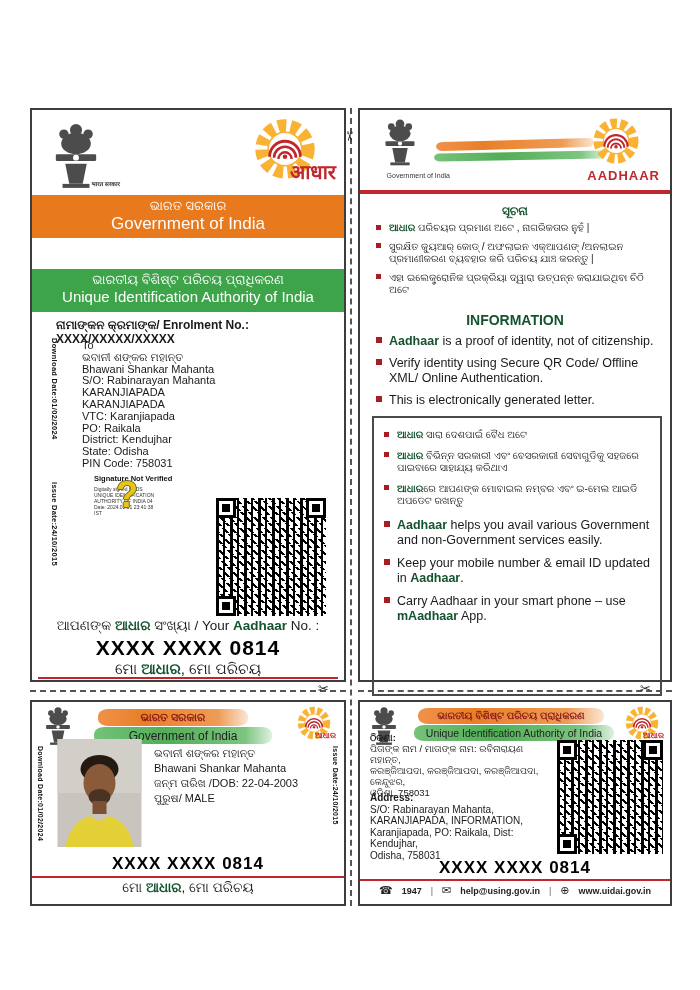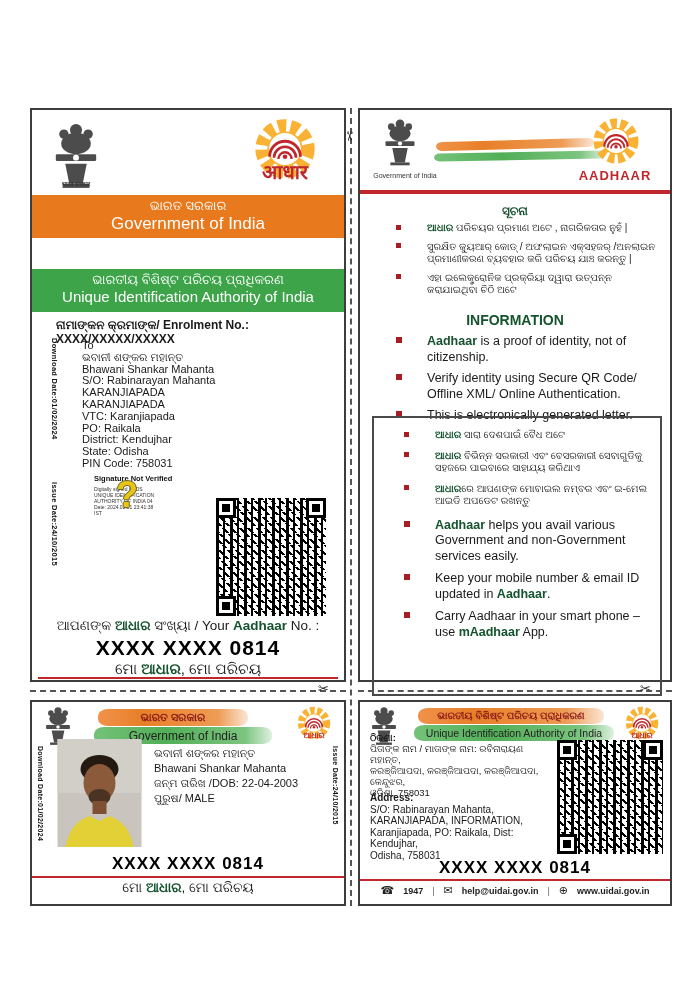--- a/index.html
+++ b/index.html
@@ -43,36 +43,36 @@
   
   .qr { position:absolute; background:
         repeating-linear-gradient(90deg,#000 0 3px,transparent 3px 7px,#000 7px 9px,transparent 9px 14px),
         repeating-linear-gradient(0deg,#fff 0 2px,transparent 2px 5px,#fff 5px 6px,transparent 6px 11px),
         repeating-linear-gradient(45deg,#000 0 2px,#fff 2px 6px); }
   .fp { position:absolute; width:20px; height:20px; background:#fff; border:3px solid #000; }
   .fp::after { content:""; position:absolute; inset:3px; background:#000; }
   .fp.tl{ top:0; left:0; } .fp.tr{ top:0; right:0; } .fp.bl{ bottom:0; left:0; }
 
   
-  .blt { position:relative; padding-left:31px; margin-bottom:6px;margin-left:20px; }
+  .blt { position:relative; padding-left:13px; margin-bottom:6px; }
   .blt::before { content:""; position:absolute; left:0; top:3px; width:6px; height:6px; background:#A61D24; }
   .list-od .blt { font-size:10px;  line-height:12.5px; }
   .list-od .blt::before { width:5px; height:5px; top:2.5px; }
   .list-en .blt { font-size:12.5px; line-height:15.5px; }
 
   .red-divider { position:absolute; left:0; right:0; height:4px; background:#C0272D; }
   .redline { position:absolute; border-top:2px solid #C0272D; }
 
   
   .stroke { position:absolute; border-radius:10px/7px; }
   .stroke.txt { display:flex; align-items:center; justify-content:center; }
   .so { background:linear-gradient(90deg,#F0924A,#E87F28 30%,#EE9C55 80%,rgba(238,156,85,.25)); }
   .sg { background:linear-gradient(90deg,#74C279,#52AE57 40%,#7CC580 85%,rgba(124,197,128,.25)); }
 
-  .cap { position:absolute; text-align:center; }
+  .cap { position:absolute; text-align:right; }
   .logo-cap-hi { font-size:20px; font-weight:bold; color:#C0272D; }
   .logo-cap-en { font-size:13px; font-weight:bold; color:#C0272D; letter-spacing:1px; }
   .logo-cap-xs { font-size:8px; font-weight:bold; color:#C0272D; }
 
   .num { position:absolute; left:0; right:0; text-align:center; font-weight:bold; letter-spacing:1px; color:#000; }
 
   .footer { position:absolute; left:0; right:0; display:flex; justify-content:center; gap:9px; align-items:center;
             font-size:9px; font-weight:bold; color:#222; }
   .footer .ic { font-family:"DejaVu Sans",sans-serif; font-size:11px; font-weight:normal; }
   .footer .sep { color:#666; font-weight:normal; }
@@ -200,21 +200,21 @@
       <div class="cap logo-cap-en" style="left:0;right:0;top:52px">AADHAAR</div>
     </div>
 
     <div class="red-divider" style="top:80px"></div>
 
     <div class="abs ctr rd" style="top:94px;font-size:12px">ସୂଚନା</div>
 
     <div class="abs list-od" style="left:16px;right:10px;top:112px">
 
     <div class="blt"><span class="rd">ଆଧାର</span><span> ପରିଚୟର ପ୍ରମାଣ ଅଟେ , ନାଗରିକତାର ନୁହଁ |</span></div>
-        <div class="blt"><span>ସୁରକ୍ଷିତ କ୍ୟୁଆର୍ କୋଡ୍ / ଅଫଲାଇନ ଏକ୍ସହଜର୍ /ଅନଲାଇନ ପ୍ରମାଣୀକରଣ ବ୍ୟବହାର କରି ପରିଚୟ ଯାଞ୍ଚ କରନ୍ତୁ |</span></div>
+        <div class="blt"><span>ସୁରକ୍ଷିତ କ୍ୟୁଆର୍ କୋଡ୍ / ଅଫଲାଇନ ଏକ୍ଆପଣଙ୍ /ଅନଲାଇନ ପ୍ରମାଣୀକରଣ ବ୍ୟବହାର କରି ପରିଚୟ ଯାଞ୍ଚ କରନ୍ତୁ |</span></div>
         <div class="blt"><span>ଏହା ଇଲେକ୍ଟ୍ରୋନିକ ପ୍ରକ୍ରିୟା ଦ୍ୱାରା ଉତ୍ପନ୍ନ କରାଯାଇଥିବା ଚିଠି ଅଟେ</span></div>
       </div>
 
     <div class="abs ctr rd" style="top:202px;font-size:14px">INFORMATION</div>
 
     <div class="abs list-en" style="left:16px;right:8px;top:224px">
 
     <div class="blt"><span class="rd">Aadhaar</span><span> is a proof of identity, not of citizenship.</span></div>
         <div class="blt"><span>Verify identity using Secure QR Code/ Offline XML/ Online Authentication.</span></div>
         <div class="blt"><span>This is electronically generated letter.</span></div>
@@ -323,21 +323,21 @@
     </div>
 
     <div class="num" style="top:156px;font-size:17px">XXXX XXXX 0814</div>
     <div class="redline" style="left:0;right:0;top:177px"></div>
 
     <div class="footer" style="top:182px">
       <span class="ic">☎</span>
       <span>1947</span>
       <span class="sep">|</span>
       <span class="ic">✉</span>
-      <span>help@uidai.gov.in</span>
+      <span>help@using.gov.in</span>
       <span class="sep">|</span>
       <span class="ic">⊕</span>
       <span>www.uidai.gov.in</span>
     </div>
   </div>
 
   <div class="vcut"></div>
   <span class="scissors rot90" style="left:344px;top:130px">✂</span>
 
   <div class="hcut" style="left:30px;top:690px;width:316px"></div>

